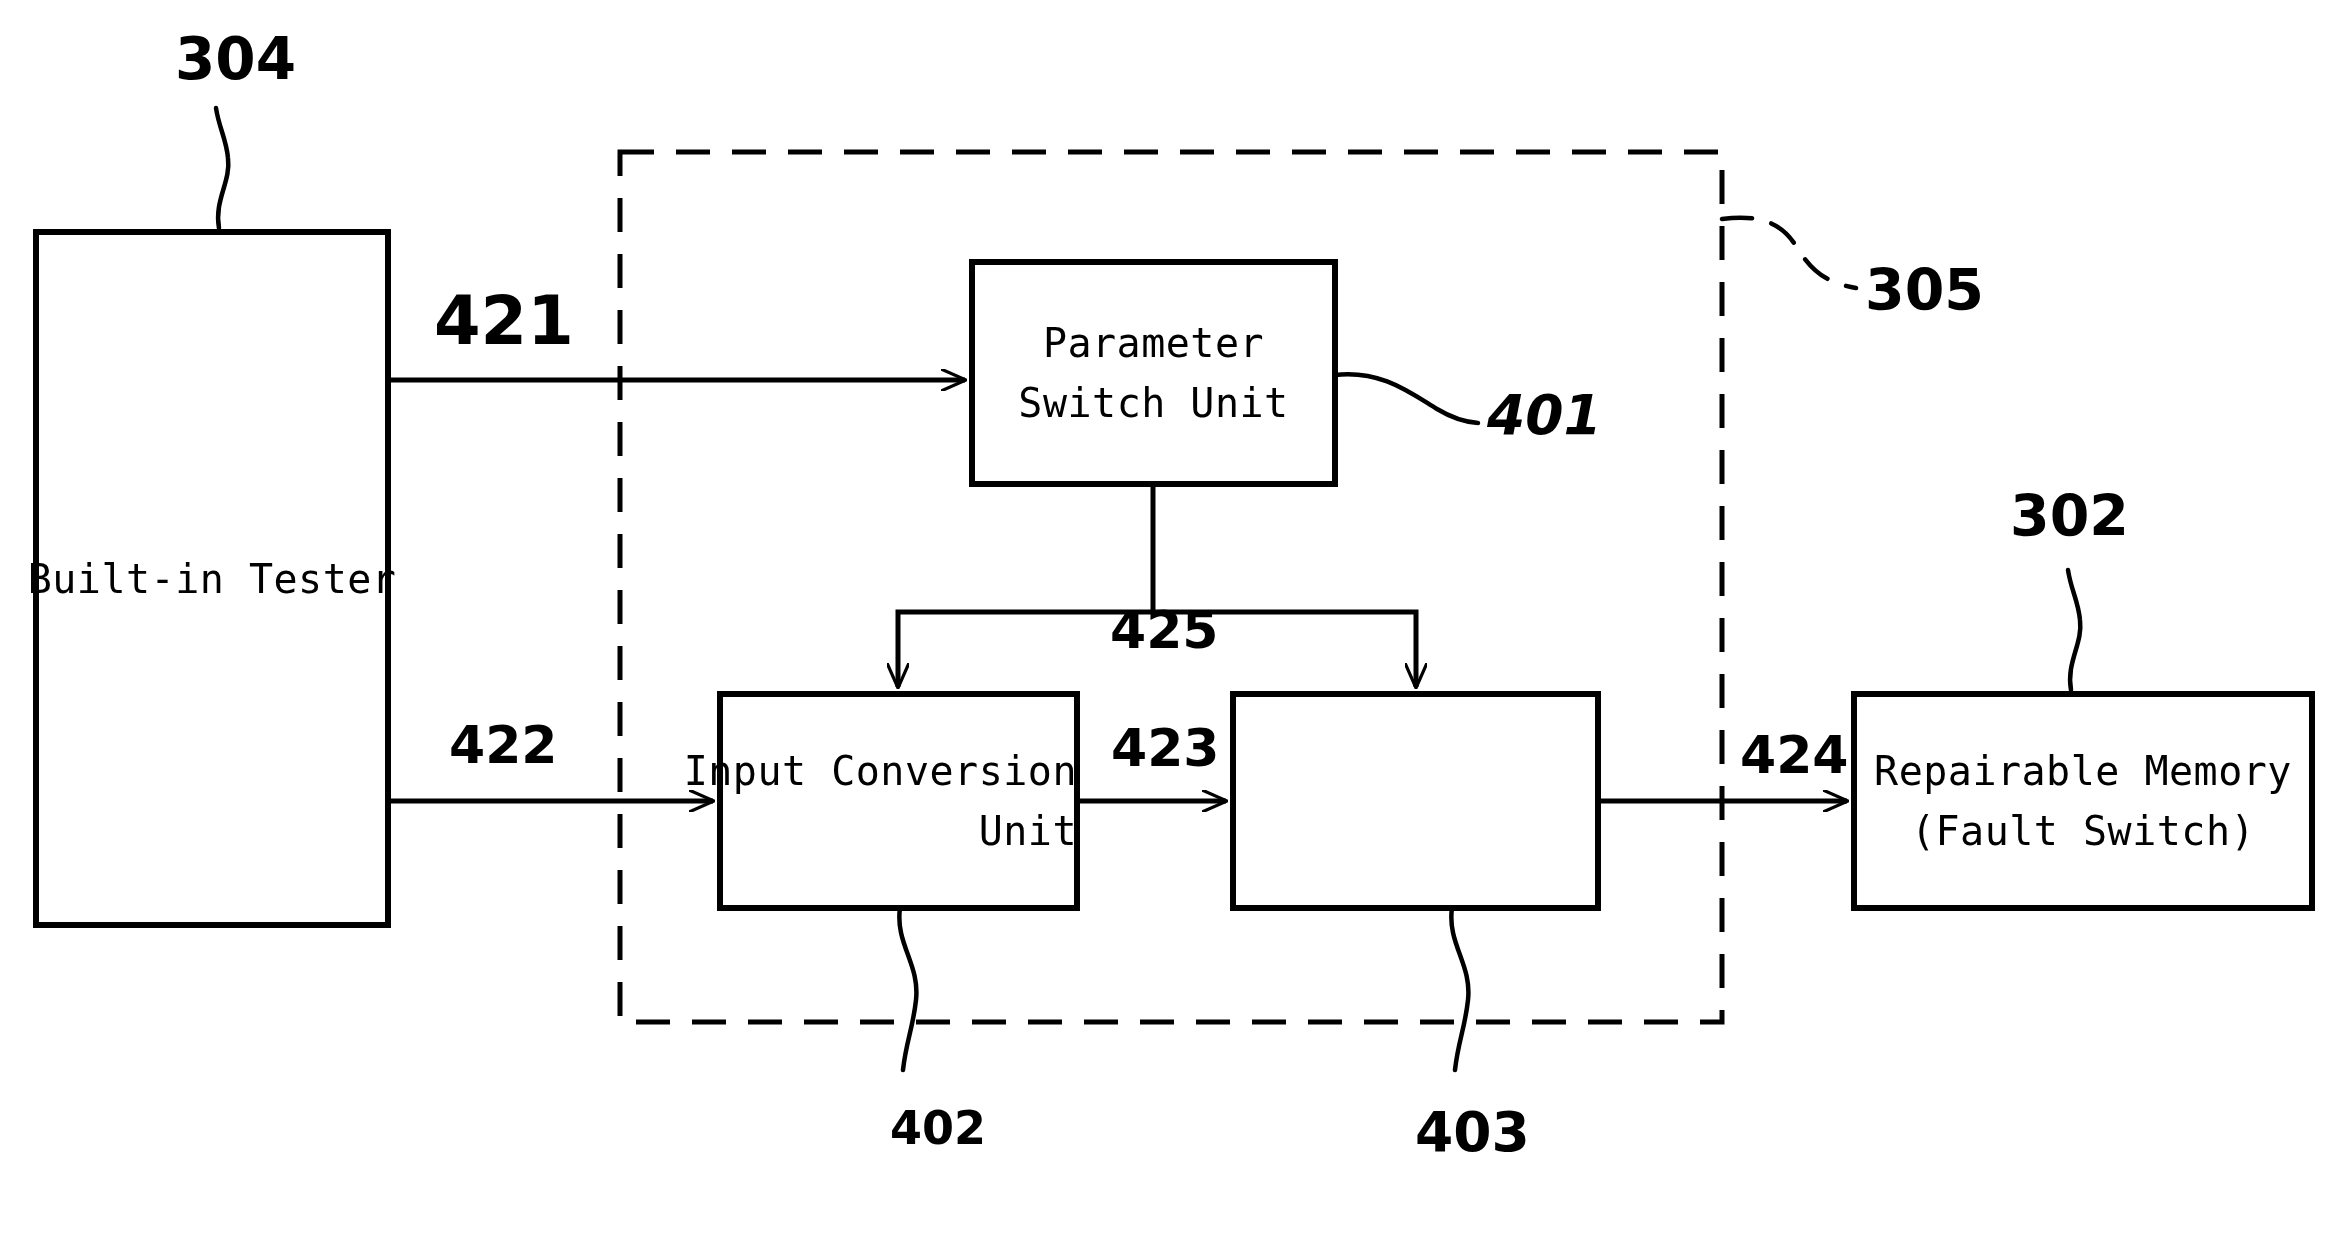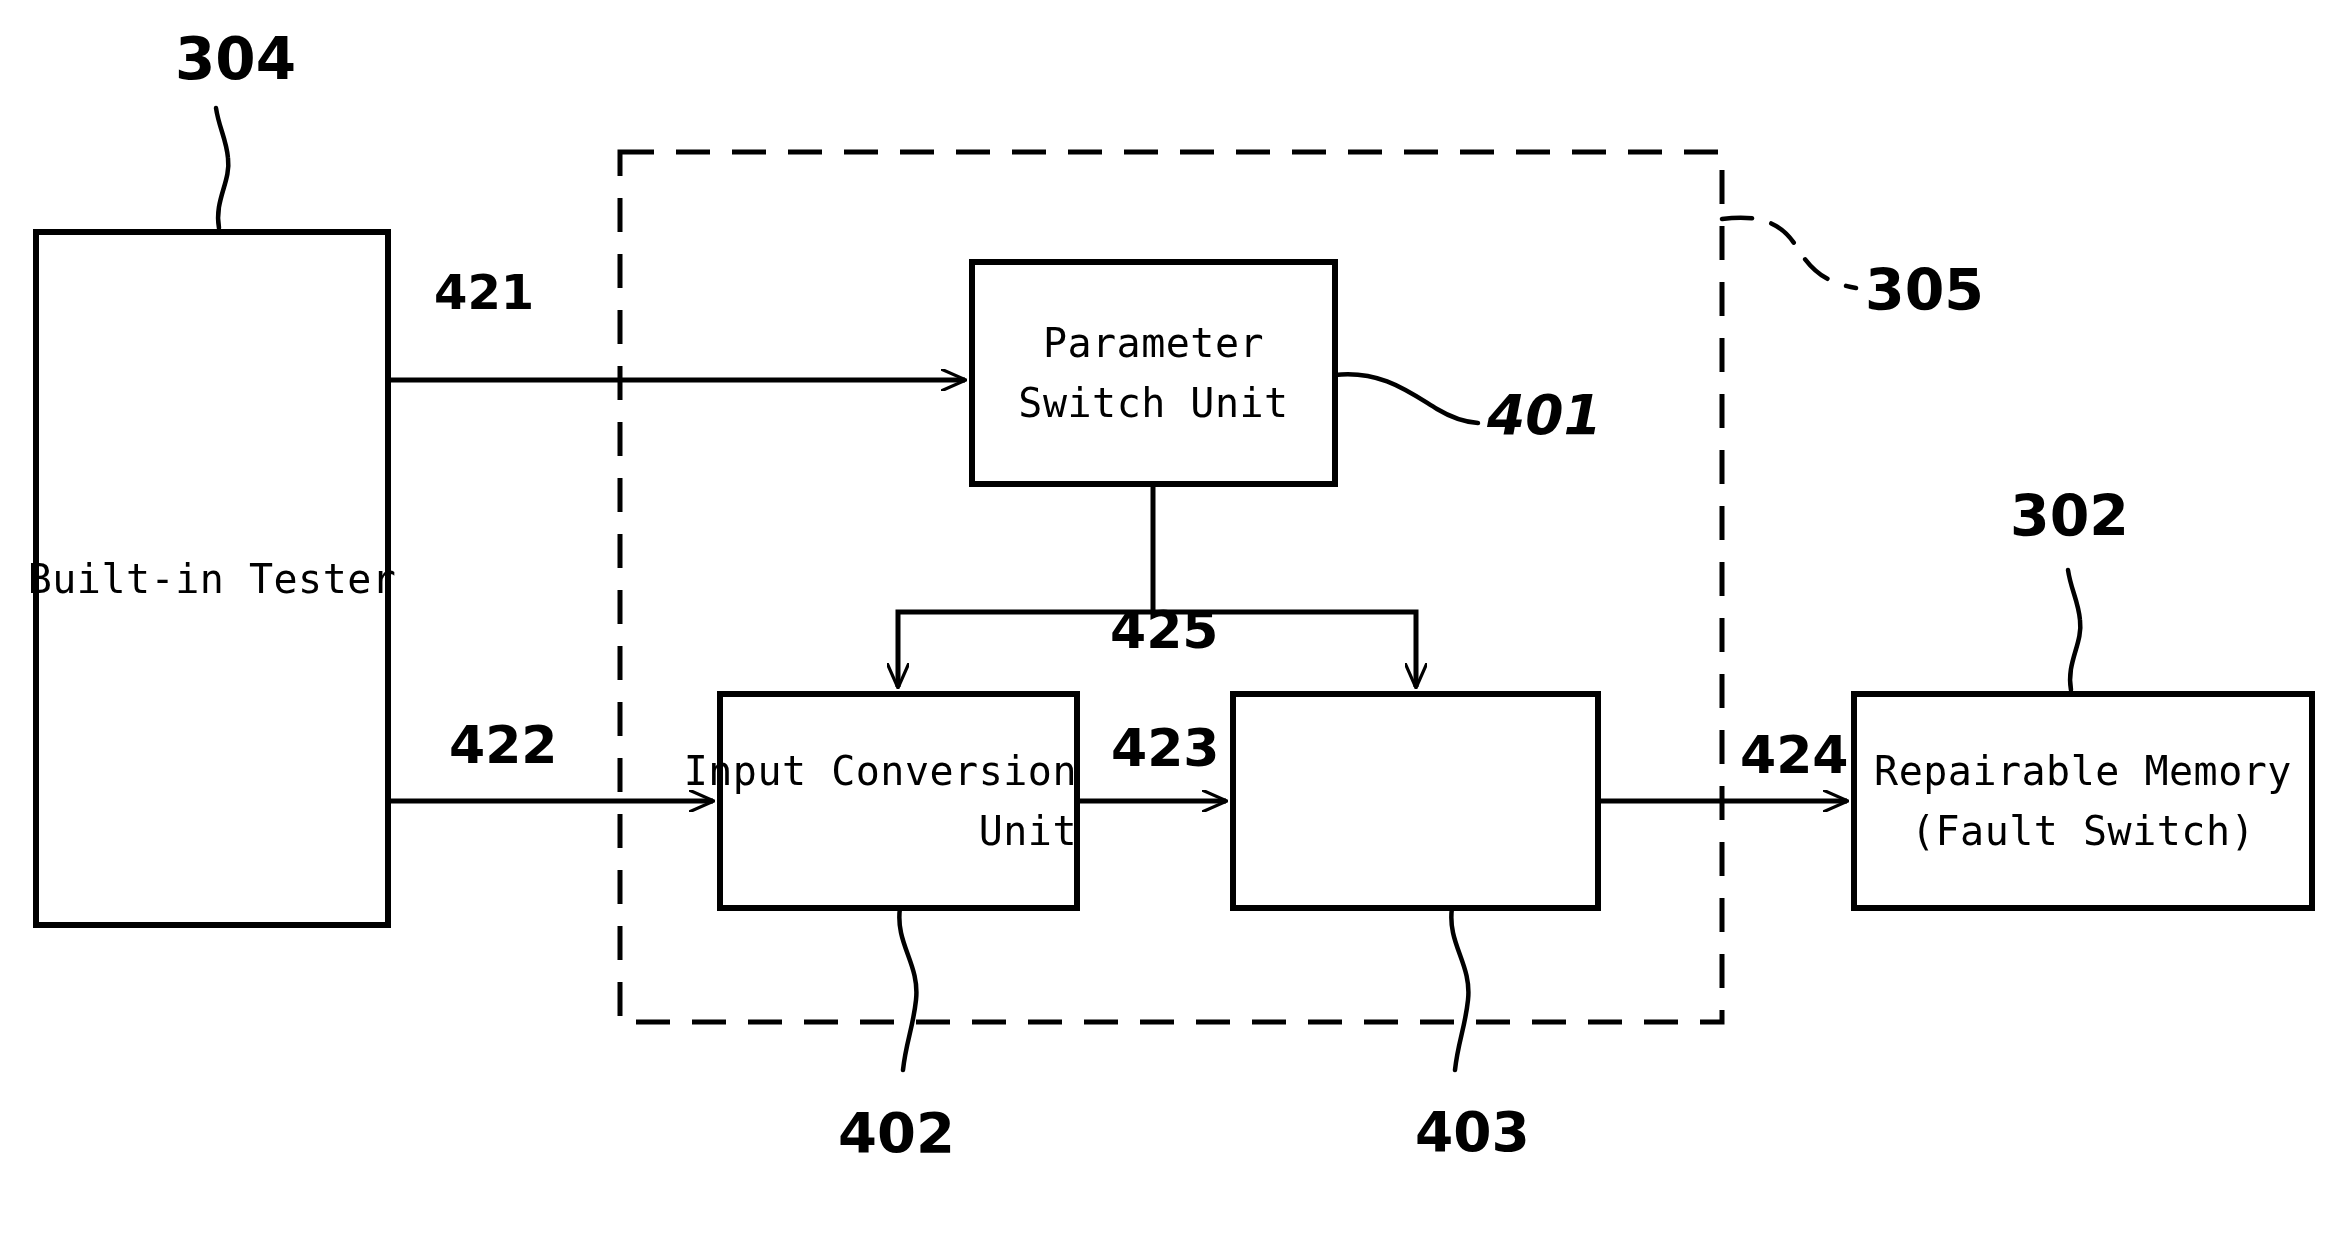--- a/index.html
+++ b/index.html
@@ -77,33 +77,33 @@
   </div>
 
 
   <div class="boxlabel ctr unit-txt" style="left:1854px;top:694px;width:458px;height:214px;">
     <span class="ln">Repairable Memory</span>
     <span class="ln">(Fault Switch)</span>
   </div>
 
   <div class="reftxt" style="left:175px;top:18px;font-size:58px;margin-top:12px;">304</div>
 
-  <div class="reftxt" style="left:434px;top:268px;font-size:48px;">421</div>
+  <div class="reftxt" style="left:434px;top:288px;font-size:67px;">421</div>
 
   <div class="reftxt" style="left:449px;top:719px;font-size:52px;">422</div>
 
   <div class="reftxt" style="left:1487px;top:388px;font-size:55px;font-style:italic;">401</div>
 
   <div class="reftxt" style="left:1865px;top:262px;font-size:57px;">305</div>
 
   <div class="reftxt" style="left:2010px;top:488px;font-size:57px;">302</div>
 
   <div class="reftxt" style="left:1110px;top:604px;font-size:52px;">425</div>
 
   <div class="reftxt" style="left:1111px;top:722px;font-size:52px;">423</div>
 
   <div class="reftxt" style="left:1740px;top:729px;font-size:52px;">424</div>
 
-  <div class="reftxt" style="left:838px;top:1105px;font-size:56px;text-align:center;">402</div>
+  <div class="reftxt" style="left:890px;top:1105px;font-size:46px;text-align:center;">402</div>
 
   <div class="reftxt" style="left:1415px;top:1105px;font-size:55px;">403</div>
 
 </div>
 
 </body></html>

